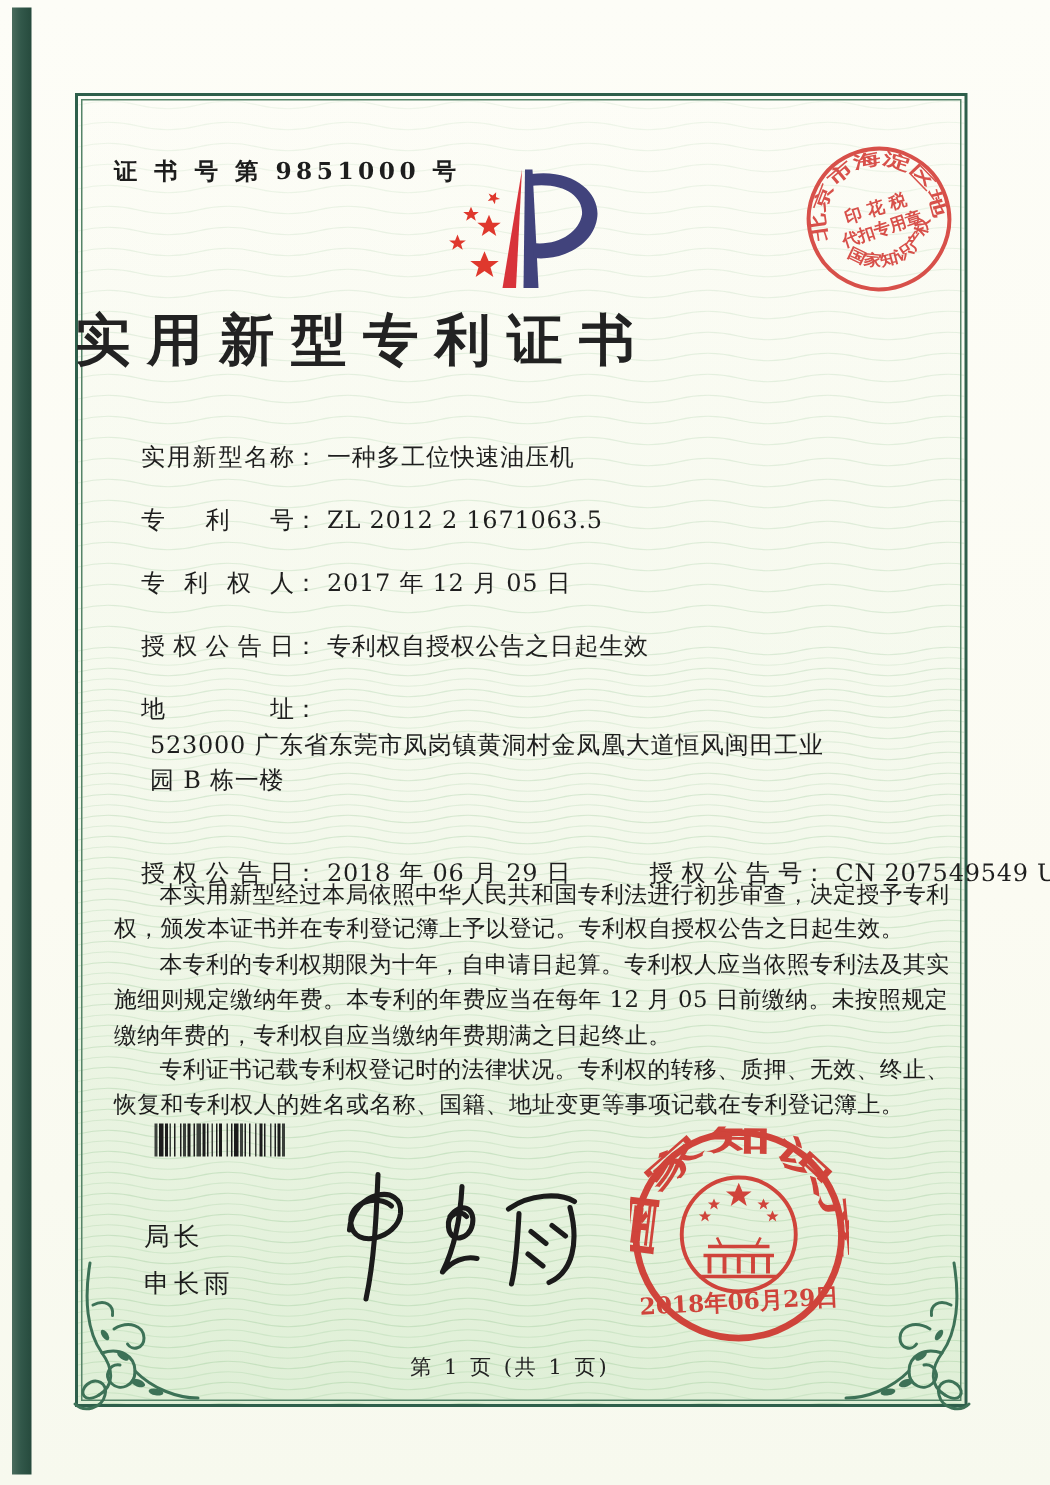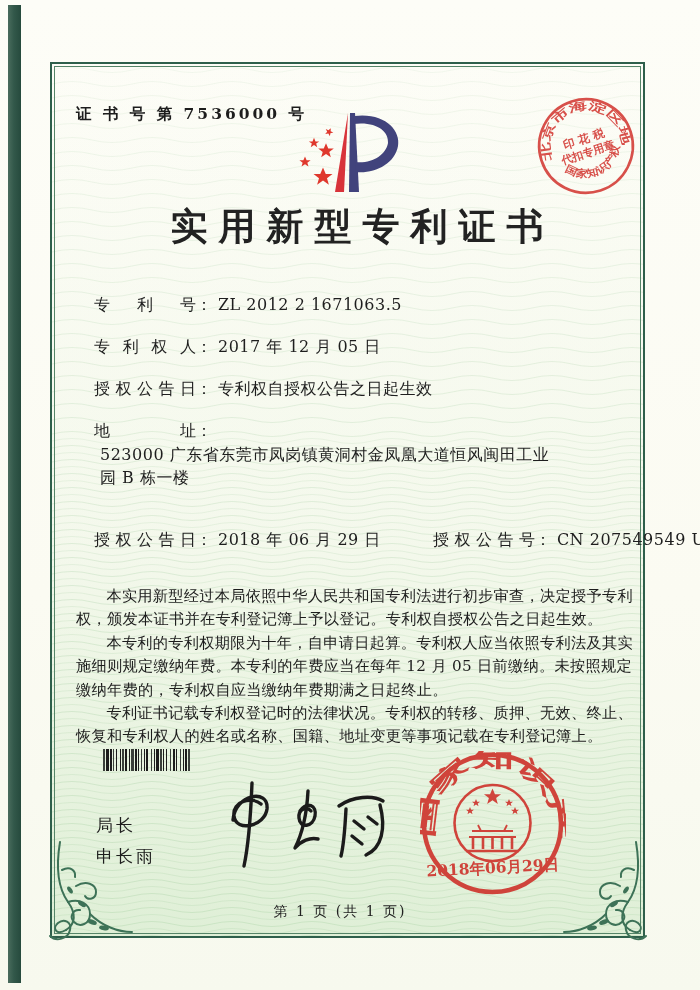--- a/index.html
+++ b/index.html
@@ -21,22 +21,22 @@
     background:linear-gradient(180deg,rgba(236,246,233,0) 0%,rgba(222,240,216,0.25) 55%,rgba(203,231,195,0.55) 100%); }
 
   .content { position:absolute; inset:0; z-index:2; }
 
   .cert-no { position:absolute; left:76px; top:104px; font-size:15.5px; letter-spacing:3px; color:#1d1d1d; font-weight:600; }
 
   .logo { position:absolute; left:287px; top:110px; width:130px; height:98px; }
 
   .tax-stamp { position:absolute; left:533px; top:93px; width:106px; height:106px; transform:rotate(-18deg); opacity:.92; }
 
-  .title { position:absolute; left:50px; top:202px; width:595px; text-align:center;
-    font-size:37px; font-weight:700; letter-spacing:11px; color:#222;padding-left:30px; }
+  .title { position:absolute; left:50px; top:202px; width:595px; 
+    font-size:37px; font-weight:700; letter-spacing:11px; color:#222; }
 
   .fields { position:absolute; left:94px; top:293px; width:530px; font-size:16px; color:#1e1e1e; }
   .f-row { margin-bottom:18px; line-height:24px; white-space:nowrap; }
   .f-row.addr { margin-bottom:9px; white-space:normal; }
   .f-label { display:inline-block; width:102px; text-align:justify; text-align-last:justify; vertical-align:top; }
   .f-colon { display:inline-block; vertical-align:top; }
   .f-value { display:inline-block; vertical-align:top; margin-left:6px; letter-spacing:.5px; }
   .addr .f-value { width:452px; line-height:23px; }
   .f-row.two-col { display:flex; white-space:nowrap;margin-top:39px; }
   .col-right { margin-left:52px; }
@@ -202,21 +202,21 @@
     <g fill="#3d7257">
       <ellipse cx="36" cy="64" rx="4.5" ry="2.2" transform="rotate(35 36 64)"></ellipse>
       <ellipse cx="46" cy="82" rx="5" ry="2.4" transform="rotate(20 46 82)"></ellipse>
       <ellipse cx="58" cy="88" rx="5" ry="2.2" transform="rotate(10 58 88)"></ellipse>
       <ellipse cx="24" cy="50" rx="4" ry="2" transform="rotate(55 24 50)"></ellipse>
     </g>
   </svg>
 
   <div class="content">
 
-    <div class="cert-no">证 书 号 第 7536000 号</div>
+    <div class="cert-no">证 书 号 第 9851000 号</div>
 
     <svg class="logo" viewBox="0 0 130 98" xmlns="http://www.w3.org/2000/svg">
       <g fill="#df382d">
         <path transform="translate(42,22) scale(0.42) rotate(25)" d="M0,-10 L2.9,-3.1 10,-3.1 4.2,1.2 6.2,8.1 0,3.8 -6.2,8.1 -4.2,1.2 -10,-3.1 -2.9,-3.1 Z"></path>
         <path transform="translate(27,33) scale(0.52)" d="M0,-10 L2.9,-3.1 10,-3.1 4.2,1.2 6.2,8.1 0,3.8 -6.2,8.1 -4.2,1.2 -10,-3.1 -2.9,-3.1 Z"></path>
         <path transform="translate(39,41) scale(0.78)" d="M0,-10 L2.9,-3.1 10,-3.1 4.2,1.2 6.2,8.1 0,3.8 -6.2,8.1 -4.2,1.2 -10,-3.1 -2.9,-3.1 Z"></path>
         <path transform="translate(18,52) scale(0.56)" d="M0,-10 L2.9,-3.1 10,-3.1 4.2,1.2 6.2,8.1 0,3.8 -6.2,8.1 -4.2,1.2 -10,-3.1 -2.9,-3.1 Z"></path>
         <path transform="translate(36,67) scale(0.95)" d="M0,-10 L2.9,-3.1 10,-3.1 4.2,1.2 6.2,8.1 0,3.8 -6.2,8.1 -4.2,1.2 -10,-3.1 -2.9,-3.1 Z"></path>
       </g>
       <polygon points="61,3 48,82 57,82" fill="#d8333a"></polygon>
@@ -237,20 +237,23 @@
         <textPath href="#taxBot" startOffset="8" textLength="95" lengthAdjust="spacingAndGlyphs">国家知识产权局</textPath>
       </text>
       <text x="60" y="56" text-anchor="middle" font-size="13" font-weight="bold" fill="#d5423c">印 花 税</text>
       <text x="60" y="72" text-anchor="middle" font-size="12.5" font-weight="bold" fill="#d5423c">代扣专用章</text>
     </svg>
 
     <div class="title">实用新型专利证书</div>
 
     <div class="fields">
       <div class="f-row">
+        <span class="f-label">实用新型名称</span><span class="f-colon">：</span><span class="f-value">一种多工位快速油压机</span>
+      </div>
+      <div class="f-row">
         <span class="f-label">专利号</span><span class="f-colon">：</span><span class="f-value">ZL 2012 2 1671063.5</span>
       </div>
       <div class="f-row">
         <span class="f-label">专利权人</span><span class="f-colon">：</span><span class="f-value">2017 年 12 月 05 日</span>
       </div>
       <div class="f-row">
         <span class="f-label">授权公告日</span><span class="f-colon">：</span><span class="f-value">专利权自授权公告之日起生效</span>
       </div>
       <div class="f-row addr">
         <span class="f-label">地址</span><span class="f-colon">：</span><span class="f-value">523000 广东省东莞市凤岗镇黄洞村金凤凰大道恒风闽田工业园 B 栋一楼</span>

